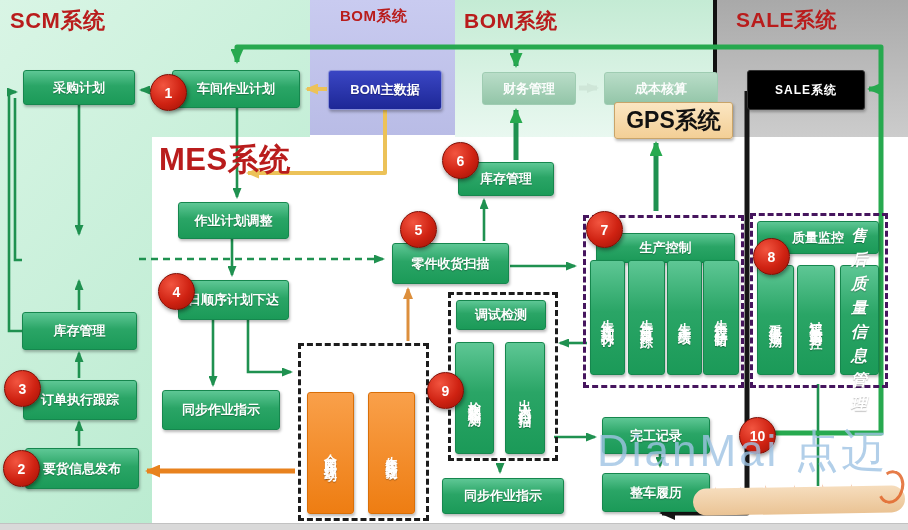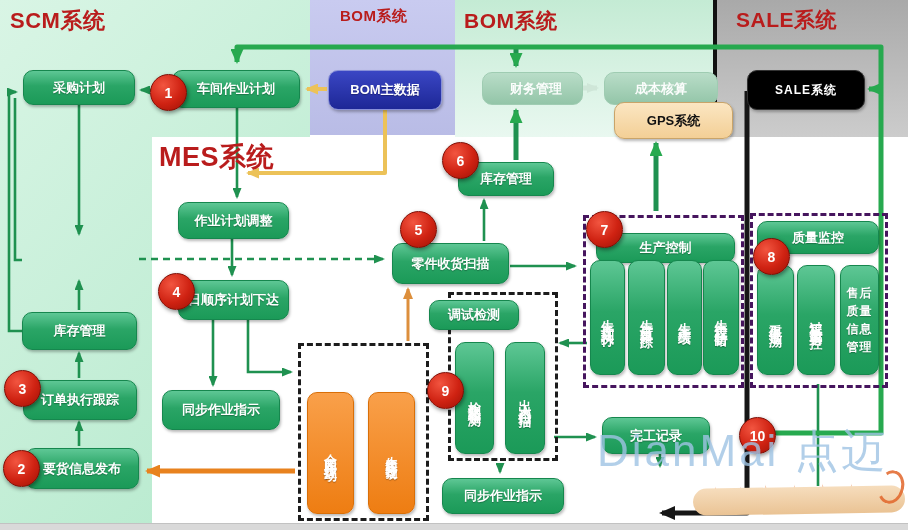--- a/index.html
+++ b/index.html
@@ -1,36 +1,36 @@
 <!DOCTYPE html>
 <html><head>
 <meta charset="utf-8">
 <style>
   html,body{margin:0;padding:0;background:#888;}
   #stage{position:relative;width:908px;height:530px;overflow:hidden;background:#fff;
          font-family:"Liberation Sans",sans-serif;}
   .panel{position:absolute;}
   .hdr{position:absolute;font-weight:bold;color:#b91c1c;z-index:4;letter-spacing:.5px;}
   .node{position:absolute;display:flex;align-items:center;justify-content:center;text-align:center;
-        color:#fff;font-weight:bold;font-size:13px;z-index:3;border-radius:10px;
+        color:#fff;font-weight:bold;font-size:13px;z-index:3;border-radius:3px;
         text-shadow:0 1px 1px rgba(0,0,0,.28);box-shadow:1px 2px 3px rgba(0,0,0,.28);}
   .gbox{background:linear-gradient(180deg,#5ec795 0%,#2aa566 45%,#1b9a58 100%);border:1px solid #16874e;}
   .gsoft{background:linear-gradient(180deg,#b9ddc8 0%,#93c5a8 100%);border:1px solid #9fccb2;
          color:#fbfdfc;text-shadow:none;box-shadow:none;}
   .obox{background:linear-gradient(180deg,#f9a04a 0%,#ee7d12 100%);border:1px solid #d96f08;}
   .navy{background:linear-gradient(180deg,#3a46c4 0%,#1d2796 100%);border:1px solid #8890d8;}
   .blackbox{background:#000;border:1px solid #333;font-size:12px;letter-spacing:1px;}
   .gps{background:linear-gradient(180deg,#fbe6c2 0%,#f3cf96 100%);border:1px solid #c9a469;
-       color:#111;font-size:13px;font-weight:bold;text-shadow:none;z-index:4;}
+       color:#111;font-size:23px;font-weight:bold;text-shadow:none;z-index:4;}
   .dashgrp{position:absolute;z-index:2;background:transparent;}
   .dash-k{border:3px dashed #1c1c1c;}
   .dash-p{border:3px dashed #46155e;}
   .vtext{writing-mode:vertical-rl;text-orientation:upright;letter-spacing:3px;line-height:1;}
   .vtext.small{font-size:12px;letter-spacing:2px;}
-  .wrap2{font-size:12px;line-height:1.5;letter-spacing:1px;}
+  .wrap2{font-size:16px;line-height:1.5;letter-spacing:1px;font-style:italic;}
   .wrap2 span{display:block;width:27px;word-break:break-all;}
   .badge{position:absolute;width:35px;height:35px;border-radius:50%;z-index:5;
          background:radial-gradient(circle at 35% 30%,#f25540 0%,#cf2212 55%,#9d1206 100%);
          border:1px solid #7e0d04;color:#fff;font-weight:bold;font-size:14px;
          display:flex;align-items:center;justify-content:center;box-shadow:1px 2px 4px rgba(0,0,0,.45);}
   #watermark{position:absolute;left:597px;top:422px;font-size:44px;color:#9fc4e4;opacity:.8;
              letter-spacing:3px;z-index:6;white-space:nowrap;}
   #censor-bar{position:absolute;left:693px;top:487px;width:212px;height:27px;border-radius:14px;
               background:linear-gradient(180deg,#f6ddbd,#eac394);z-index:7;transform:rotate(-1deg);}
   .scribble{position:absolute;border-bottom:3px solid #e2702f;border-radius:50%;opacity:.8;z-index:7;}
@@ -47,21 +47,21 @@
   <div class="panel" style="left:0;top:0;width:310px;height:524px;background:linear-gradient(135deg,#d9f5e5 0%,#b4e9cc 100%);"></div>
   <div class="panel" style="left:310px;top:0;width:145px;height:135px;background:linear-gradient(180deg,#c9cbf0 0%,#b9bce6 100%);"></div>
   <div class="panel" style="left:455px;top:0;width:258px;height:137px;background:linear-gradient(180deg,#c4ebd4 0%,#e9f8f0 100%);"></div>
   <div class="panel" style="left:713px;top:0;width:195px;height:137px;background:linear-gradient(180deg,#a9a9a9 0%,#cccccc 100%);border-left:4px solid #111;"></div>
   <div class="panel" style="left:152px;top:137px;width:756px;height:387px;background:#fff;"></div>
 
   <div class="hdr" style="left:10px;top:6px;font-size:22px;">SCM系统</div>
   <div class="hdr" style="left:340px;top:7px;font-size:15px;">BOM系统</div>
   <div class="hdr" style="left:464px;top:7px;font-size:21px;">BOM系统</div>
   <div class="hdr" style="left:736px;top:6px;font-size:21px;">SALE系统</div>
-  <div class="hdr" style="left:159px;top:139px;font-size:27px;">MES系统</div>
+  <div class="hdr" style="left:159px;top:139px;font-size:31px;">MES系统</div>
 
   <svg width="908" height="530" style="position:absolute;left:0;top:0;z-index:1;" xmlns="http://www.w3.org/2000/svg">
     <defs>
       <marker id="mg" markerUnits="userSpaceOnUse" markerWidth="11" markerHeight="9" refX="9" refY="4.5" orient="auto">
           <path d="M0,0 L11,4.5 L0,9 z" fill="#1f9150"></path>
         </marker>
       <marker id="mgL" markerUnits="userSpaceOnUse" markerWidth="15" markerHeight="13" refX="13" refY="6.5" orient="auto">
           <path d="M0,0 L15,6.5 L0,13 z" fill="#27a94f"></path>
         </marker>
       <marker id="my" markerUnits="userSpaceOnUse" markerWidth="13" markerHeight="11" refX="11" refY="5.5" orient="auto">
@@ -123,56 +123,57 @@
   </svg>
 
   <div class="dashgrp dash-k" style="left:298px;top:343px;width:125px;height:172px;"></div>
   <div class="dashgrp dash-k" style="left:448px;top:292px;width:104px;height:163px;"></div>
   <div class="dashgrp dash-p" style="left:583px;top:215px;width:155px;height:167px;"></div>
   <div class="dashgrp dash-p" style="left:750px;top:213px;width:132px;height:169px;"></div>
 
   <div class="node gbox" style="left:23px;top:70px;width:110px;height:33px;">采购计划</div>
   <div class="node gbox" style="left:172px;top:70px;width:126px;height:36px;">车间作业计划</div>
   <div class="node navy" style="left:328px;top:70px;width:112px;height:38px;">BOM主数据</div>
-  <div class="node gsoft" style="left:482px;top:72px;width:92px;height:31px;padding-left:7px;">财务管理</div>
+  <div class="node gsoft" style="left:482px;top:72px;width:92px;height:31px;">财务管理</div>
   <div class="node gsoft" style="left:604px;top:72px;width:112px;height:31px;">成本核算</div>
   <div class="node blackbox" style="left:747px;top:70px;width:116px;height:38px;">SALE系统</div>
   <div class="node gps" style="left:614px;top:102px;width:117px;height:35px;">GPS系统</div>
 
   <div class="node gbox" style="left:458px;top:162px;width:94px;height:32px;">库存管理</div>
   <div class="node gbox" style="left:178px;top:202px;width:109px;height:35px;">作业计划调整</div>
   <div class="node gbox" style="left:392px;top:243px;width:115px;height:39px;">零件收货扫描</div>
   <div class="node gbox" style="left:22px;top:312px;width:113px;height:36px;">库存管理</div>
   <div class="node gbox" style="left:23px;top:380px;width:112px;height:38px;">订单执行跟踪</div>
   <div class="node gbox" style="left:178px;top:280px;width:109px;height:38px;">日顺序计划下达</div>
   <div class="node gbox" style="left:162px;top:390px;width:116px;height:38px;">同步作业指示</div>
   <div class="node gbox" style="left:25px;top:448px;width:112px;height:39px;">要货信息发布</div>
 
   <div class="node obox vtext" style="left:307px;top:392px;width:45px;height:120px;">仓库同步拉动</div>
   <div class="node obox vtext small" style="left:368px;top:392px;width:45px;height:120px;">生产线同步拉动</div>
 
-  <div class="node gbox" style="left:429px;top:300px;width:88px;height:28px;">调试检测</div>
+  <div class="node gbox" style="left:456px;top:300px;width:88px;height:28px;">调试检测</div>
   <div class="node gbox vtext" style="left:455px;top:342px;width:37px;height:110px;">检测线检测</div>
   <div class="node gbox vtext" style="left:505px;top:342px;width:38px;height:110px;">出入大门扫描</div>
   <div class="node gbox" style="left:442px;top:478px;width:120px;height:34px;">同步作业指示</div>
 
   <div class="node gbox" style="left:596px;top:233px;width:137px;height:28px;">生产控制</div>
   <div class="node gbox vtext" style="left:590px;top:260px;width:33px;height:113px;">生产计划执行</div>
   <div class="node gbox vtext" style="left:628px;top:260px;width:35px;height:113px;">生产订单跟踪</div>
   <div class="node gbox vtext" style="left:667px;top:260px;width:33px;height:113px;">生产实绩</div>
   <div class="node gbox vtext" style="left:703px;top:260px;width:34px;height:113px;">生产过程防错</div>
 
   <div class="node gbox" style="left:757px;top:221px;width:120px;height:31px;">质量监控</div>
   <div class="node gbox vtext" style="left:757px;top:265px;width:35px;height:108px;">重保件追溯</div>
   <div class="node gbox vtext" style="left:797px;top:265px;width:36px;height:108px;">过程质量管控</div>
   <div class="node gbox wrap2" style="left:840px;top:265px;width:37px;height:108px;">
     <span>售后质量信息管理</span>
   </div>
 
   <div class="node gbox" style="left:602px;top:417px;width:106px;height:35px;">完工记录</div>
+  <div class="node gbox" style="left:602px;top:473px;width:106px;height:37px;">整车履历</div>
 
   <div class="badge" style="left:150px;top:74px;">1</div>
   <div class="badge" style="left:3px;top:450px;">2</div>
   <div class="badge" style="left:4px;top:370px;">3</div>
   <div class="badge" style="left:158px;top:273px;">4</div>
   <div class="badge" style="left:400px;top:211px;">5</div>
   <div class="badge" style="left:442px;top:142px;">6</div>
   <div class="badge" style="left:586px;top:211px;">7</div>
   <div class="badge" style="left:753px;top:238px;">8</div>
   <div class="badge" style="left:427px;top:372px;">9</div>

